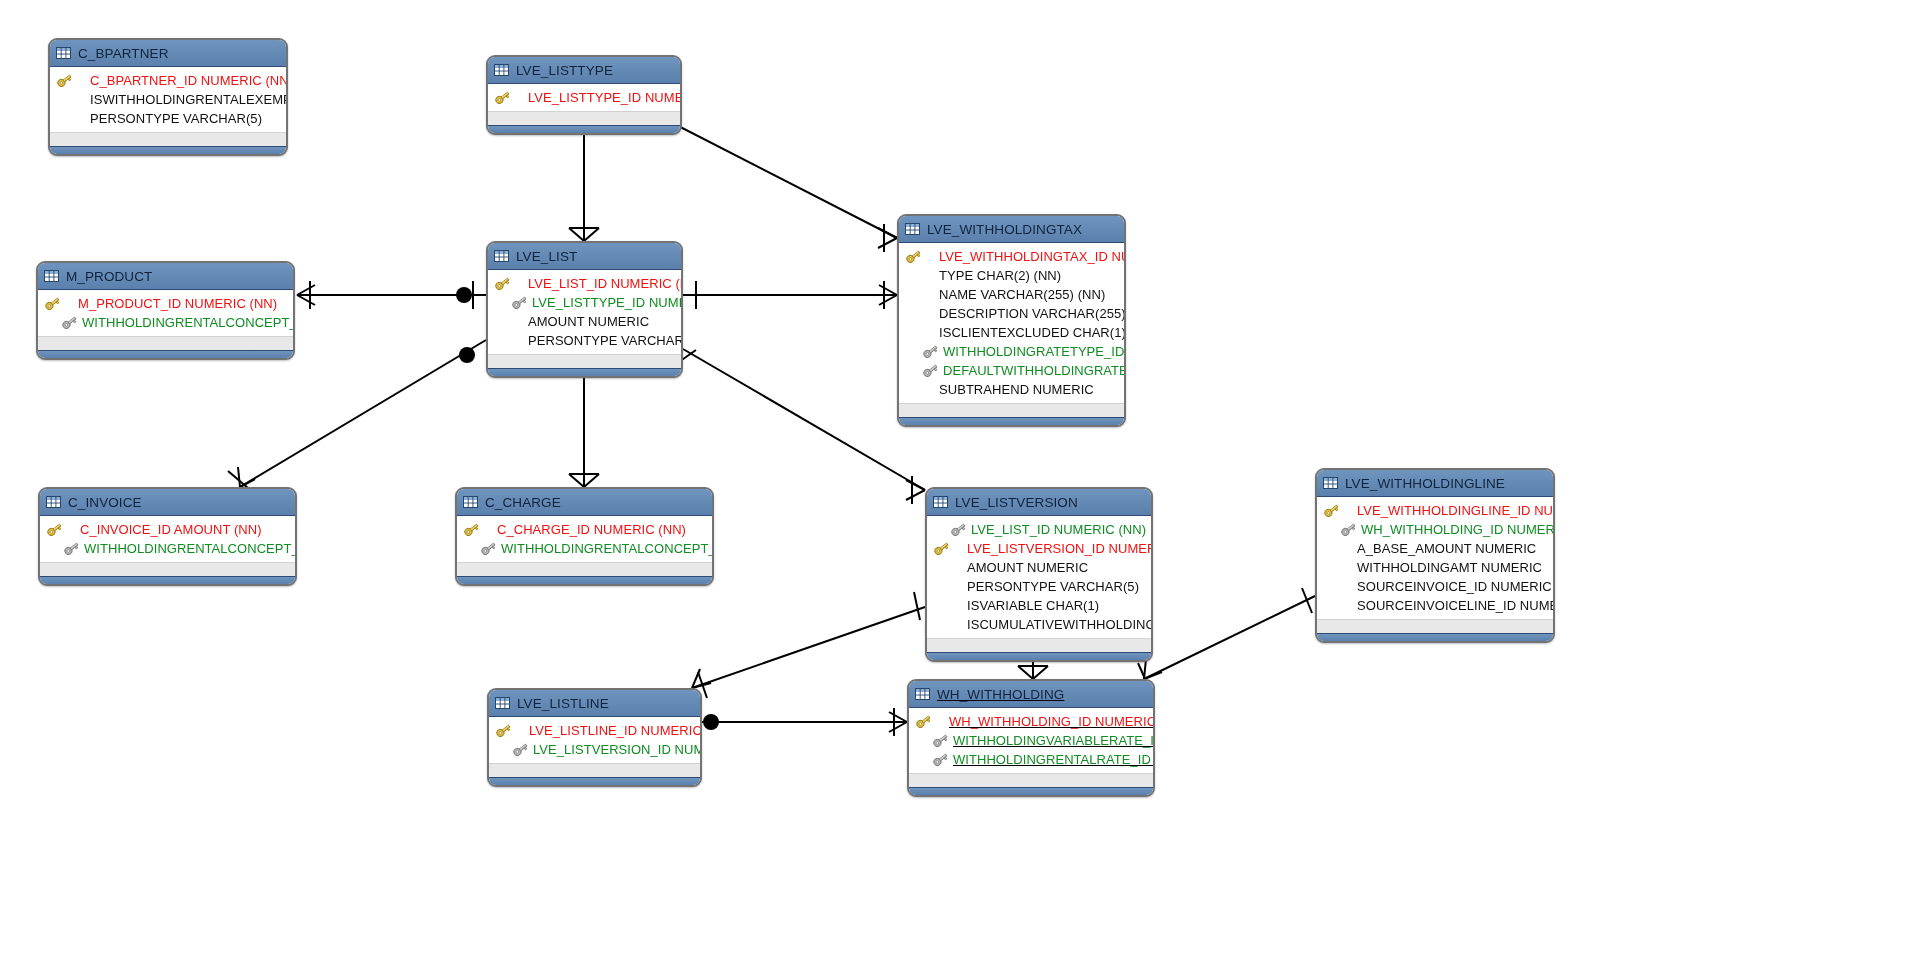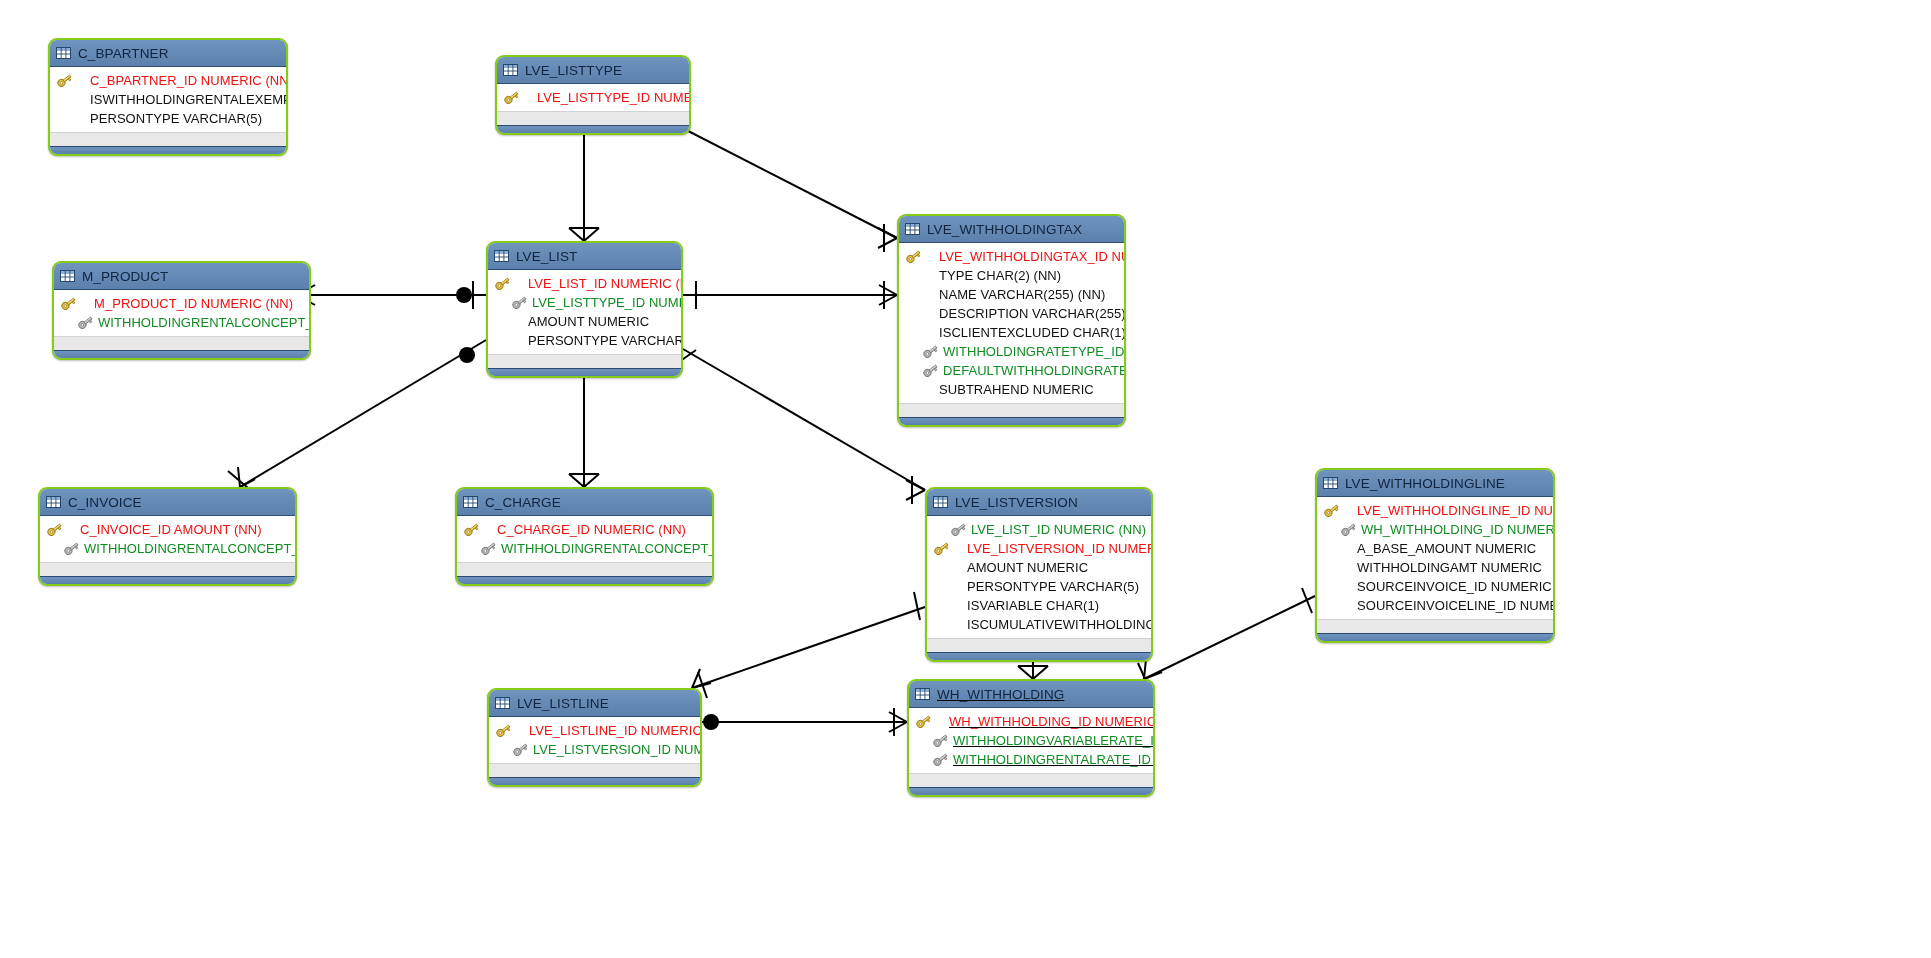--- a/index.html
+++ b/index.html
@@ -22,21 +22,21 @@
     left: 0;
     top: 0;
     width: 1931px;
     height: 958px;
   }
 
   
   .entity {
     position: absolute;
     box-sizing: border-box;
-    border: 2px solid #84cc16;
+    border: 2px solid #737373;
     border-radius: 9px;
     background: #ffffff;
     box-shadow: 0 1px 2px rgba(0,0,0,0.25);
     overflow: hidden;
     z-index: 5;
   }
   .ent-header {
     height: 26px;
     background: linear-gradient(#6f94bd, #5b80ad);
     border-bottom: 1px solid #2c4a73;
@@ -209,21 +209,21 @@
           <span class="attr-text">ISWITHHOLDINGRENTALEXEMPT CHAR(1)</span>
         </div>
         <div class="attr">
           <span class="keyslot"></span>
           <span class="attr-text">PERSONTYPE VARCHAR(5)</span>
         </div>
       </div>
       <div class="ent-footer"></div>
       <div class="ent-bottom"></div>
     </div>
-    <div class="entity" style="left: 486px; top: 55px; width: 196px; margin-left: 9px;">
+    <div class="entity" style="left: 486px; top: 55px; width: 196px;">
       <div class="ent-header">
         <span>
           <svg class="grid-icon" viewBox="0 0 15 12" xmlns="http://www.w3.org/2000/svg">
             <rect x="0.5" y="0.5" width="14" height="11" fill="#ffffff" stroke="#23476f" stroke-width="1"></rect>
             <rect x="1" y="1" width="13" height="3" fill="#8fb0d4"></rect>
             <line x1="0.5" y1="7" x2="14.5" y2="7" stroke="#23476f" stroke-width="0.9"></line>
             <line x1="5.2" y1="1" x2="5.2" y2="11.5" stroke="#23476f" stroke-width="0.9"></line>
             <line x1="9.9" y1="1" x2="9.9" y2="11.5" stroke="#23476f" stroke-width="0.9"></line>
           </svg>
         </span>
@@ -321,21 +321,21 @@
           <span class="attr-text fk">DEFAULTWITHHOLDINGRATE_ID NUMERIC (NN)</span>
         </div>
         <div class="attr">
           <span class="keyslot"></span>
           <span class="attr-text">SUBTRAHEND NUMERIC</span>
         </div>
       </div>
       <div class="ent-footer"></div>
       <div class="ent-bottom"></div>
     </div>
-    <div class="entity" style="left: 52px; top: 261px; width: 259px;">
+    <div class="entity" style="left: 36px; top: 261px; width: 259px;">
       <div class="ent-header">
         <span>
           <svg class="grid-icon" viewBox="0 0 15 12" xmlns="http://www.w3.org/2000/svg">
             <rect x="0.5" y="0.5" width="14" height="11" fill="#ffffff" stroke="#23476f" stroke-width="1"></rect>
             <rect x="1" y="1" width="13" height="3" fill="#8fb0d4"></rect>
             <line x1="0.5" y1="7" x2="14.5" y2="7" stroke="#23476f" stroke-width="0.9"></line>
             <line x1="5.2" y1="1" x2="5.2" y2="11.5" stroke="#23476f" stroke-width="0.9"></line>
             <line x1="9.9" y1="1" x2="9.9" y2="11.5" stroke="#23476f" stroke-width="0.9"></line>
           </svg>
         </span>

